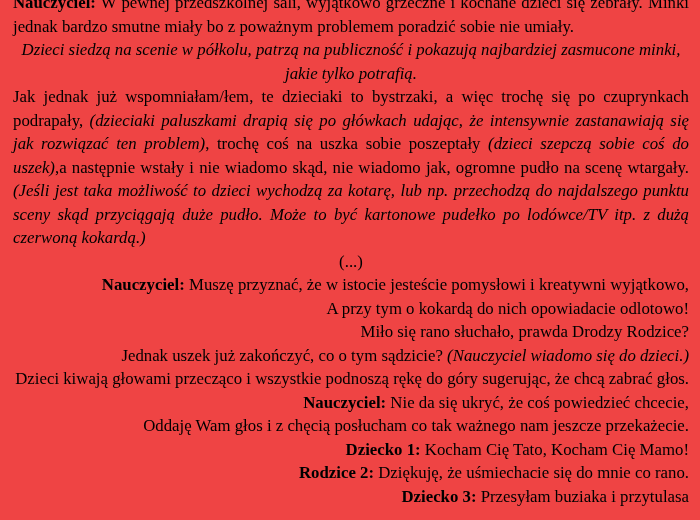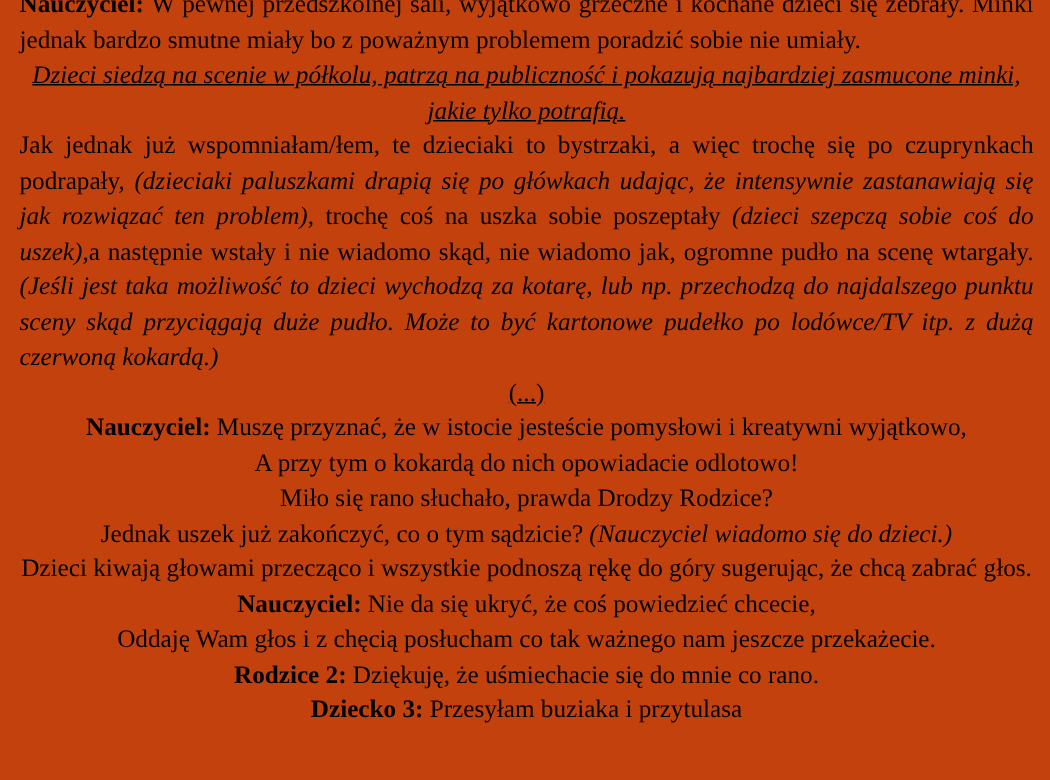--- a/index.html
+++ b/index.html
@@ -5,56 +5,57 @@
   html, body {
     margin: 0;
     padding: 0;
     background: #ffffff;
   }
   .page {
     position: relative;
     width: 700px;
     height: 520px;
     overflow: hidden;
-    background: #c2410c;
+    background: #ef4444;
   }
   .doc {
     position: absolute;
     left: 13px;
     top: -9px;
     width: 676px;
     font-family: "Liberation Serif", "DejaVu Serif", serif;
     font-size: 16.8px;
     line-height: 23.5px;
     color: #000000;
     -webkit-font-smoothing: antialiased;
   }
   .para {
     margin: 0;
     padding: 0;
   }
   .align-justify { text-align: justify; }
-  .align-center  { text-align: center; text-decoration: underline; }
-  .align-left    { text-align: center; }
+  .align-center  { text-align: center; }
+  .align-left    { text-align: right; }
   .run.normal { font-style: normal; font-weight: normal; }
   .run.bold   { font-weight: bold; }
   .run.italic { font-style: italic; }
 </style>
 </head>
 <body>
 
 <div class="page">
   <div class="doc" style="color: rgb(0, 0, 0);">
       <p class="para align-justify"><span class="run bold">Nauczyciel:</span><span class="run normal"> W pewnej przedszkolnej sali, wyjątkowo grzeczne i kochane dzieci się zebrały. Minki jednak bardzo smutne miały bo z poważnym problemem poradzić sobie nie umiały.</span></p>
       <p class="para align-center"><span class="run italic">Dzieci siedzą na scenie w półkolu, patrzą na publiczność i pokazują najbardziej zasmucone minki, jakie tylko potrafią.</span></p>
       <p class="para align-justify"><span class="run normal">Jak jednak już wspomniałam/łem, te dzieciaki to bystrzaki, a więc trochę się po czuprynkach podrapały, </span><span class="run italic">(dzieciaki paluszkami drapią się po główkach udając, że intensywnie zastanawiają się jak rozwiązać ten problem)</span><span class="run normal">, trochę coś na uszka sobie poszeptały </span><span class="run italic">(dzieci szepczą sobie coś do uszek)</span><span class="run normal">,a następnie wstały i nie wiadomo skąd, nie wiadomo jak, ogromne pudło na scenę wtargały. </span><span class="run italic">(Jeśli jest taka możliwość to dzieci wychodzą za kotarę, lub np. przechodzą do najdalszego punktu sceny skąd przyciągają duże pudło. Może to być kartonowe pudełko po lodówce/TV itp. z dużą czerwoną kokardą.)</span></p>
       <p class="para align-center"><span class="run normal">(...)</span></p>
       <p class="para align-left"><span class="run bold">Nauczyciel:</span><span class="run normal"> Muszę przyznać, że w istocie jesteście pomysłowi i kreatywni wyjątkowo,</span></p>
       <p class="para align-left"><span class="run normal">A przy tym o kokardą do nich opowiadacie odlotowo!</span></p>
       <p class="para align-left"><span class="run normal">Miło się rano słuchało, prawda Drodzy Rodzice?</span></p>
       <p class="para align-left"><span class="run normal">Jednak uszek już zakończyć, co o tym sądzicie? </span><span class="run italic">(Nauczyciel wiadomo się do dzieci.)</span></p>
       <p class="para align-left"><span class="run normal">Dzieci kiwają głowami przecząco i wszystkie podnoszą rękę do góry sugerując, że chcą zabrać głos.</span></p>
       <p class="para align-left"><span class="run bold">Nauczyciel:</span><span class="run normal"> Nie da się ukryć, że coś powiedzieć chcecie,</span></p>
       <p class="para align-left"><span class="run normal">Oddaję Wam głos i z chęcią posłucham co tak ważnego nam jeszcze przekażecie.</span></p>
+      <p class="para align-left"><span class="run bold">Dziecko 1:</span><span class="run normal"> Kocham Cię Tato, Kocham Cię Mamo!</span></p>
       <p class="para align-left"><span class="run bold">Rodzice 2:</span><span class="run normal"> Dziękuję, że uśmiechacie się do mnie co rano.</span></p>
       <p class="para align-left"><span class="run bold">Dziecko 3:</span><span class="run normal"> Przesyłam buziaka i przytulasa</span></p>
     </div>
 </div>
 
 </body></html>

